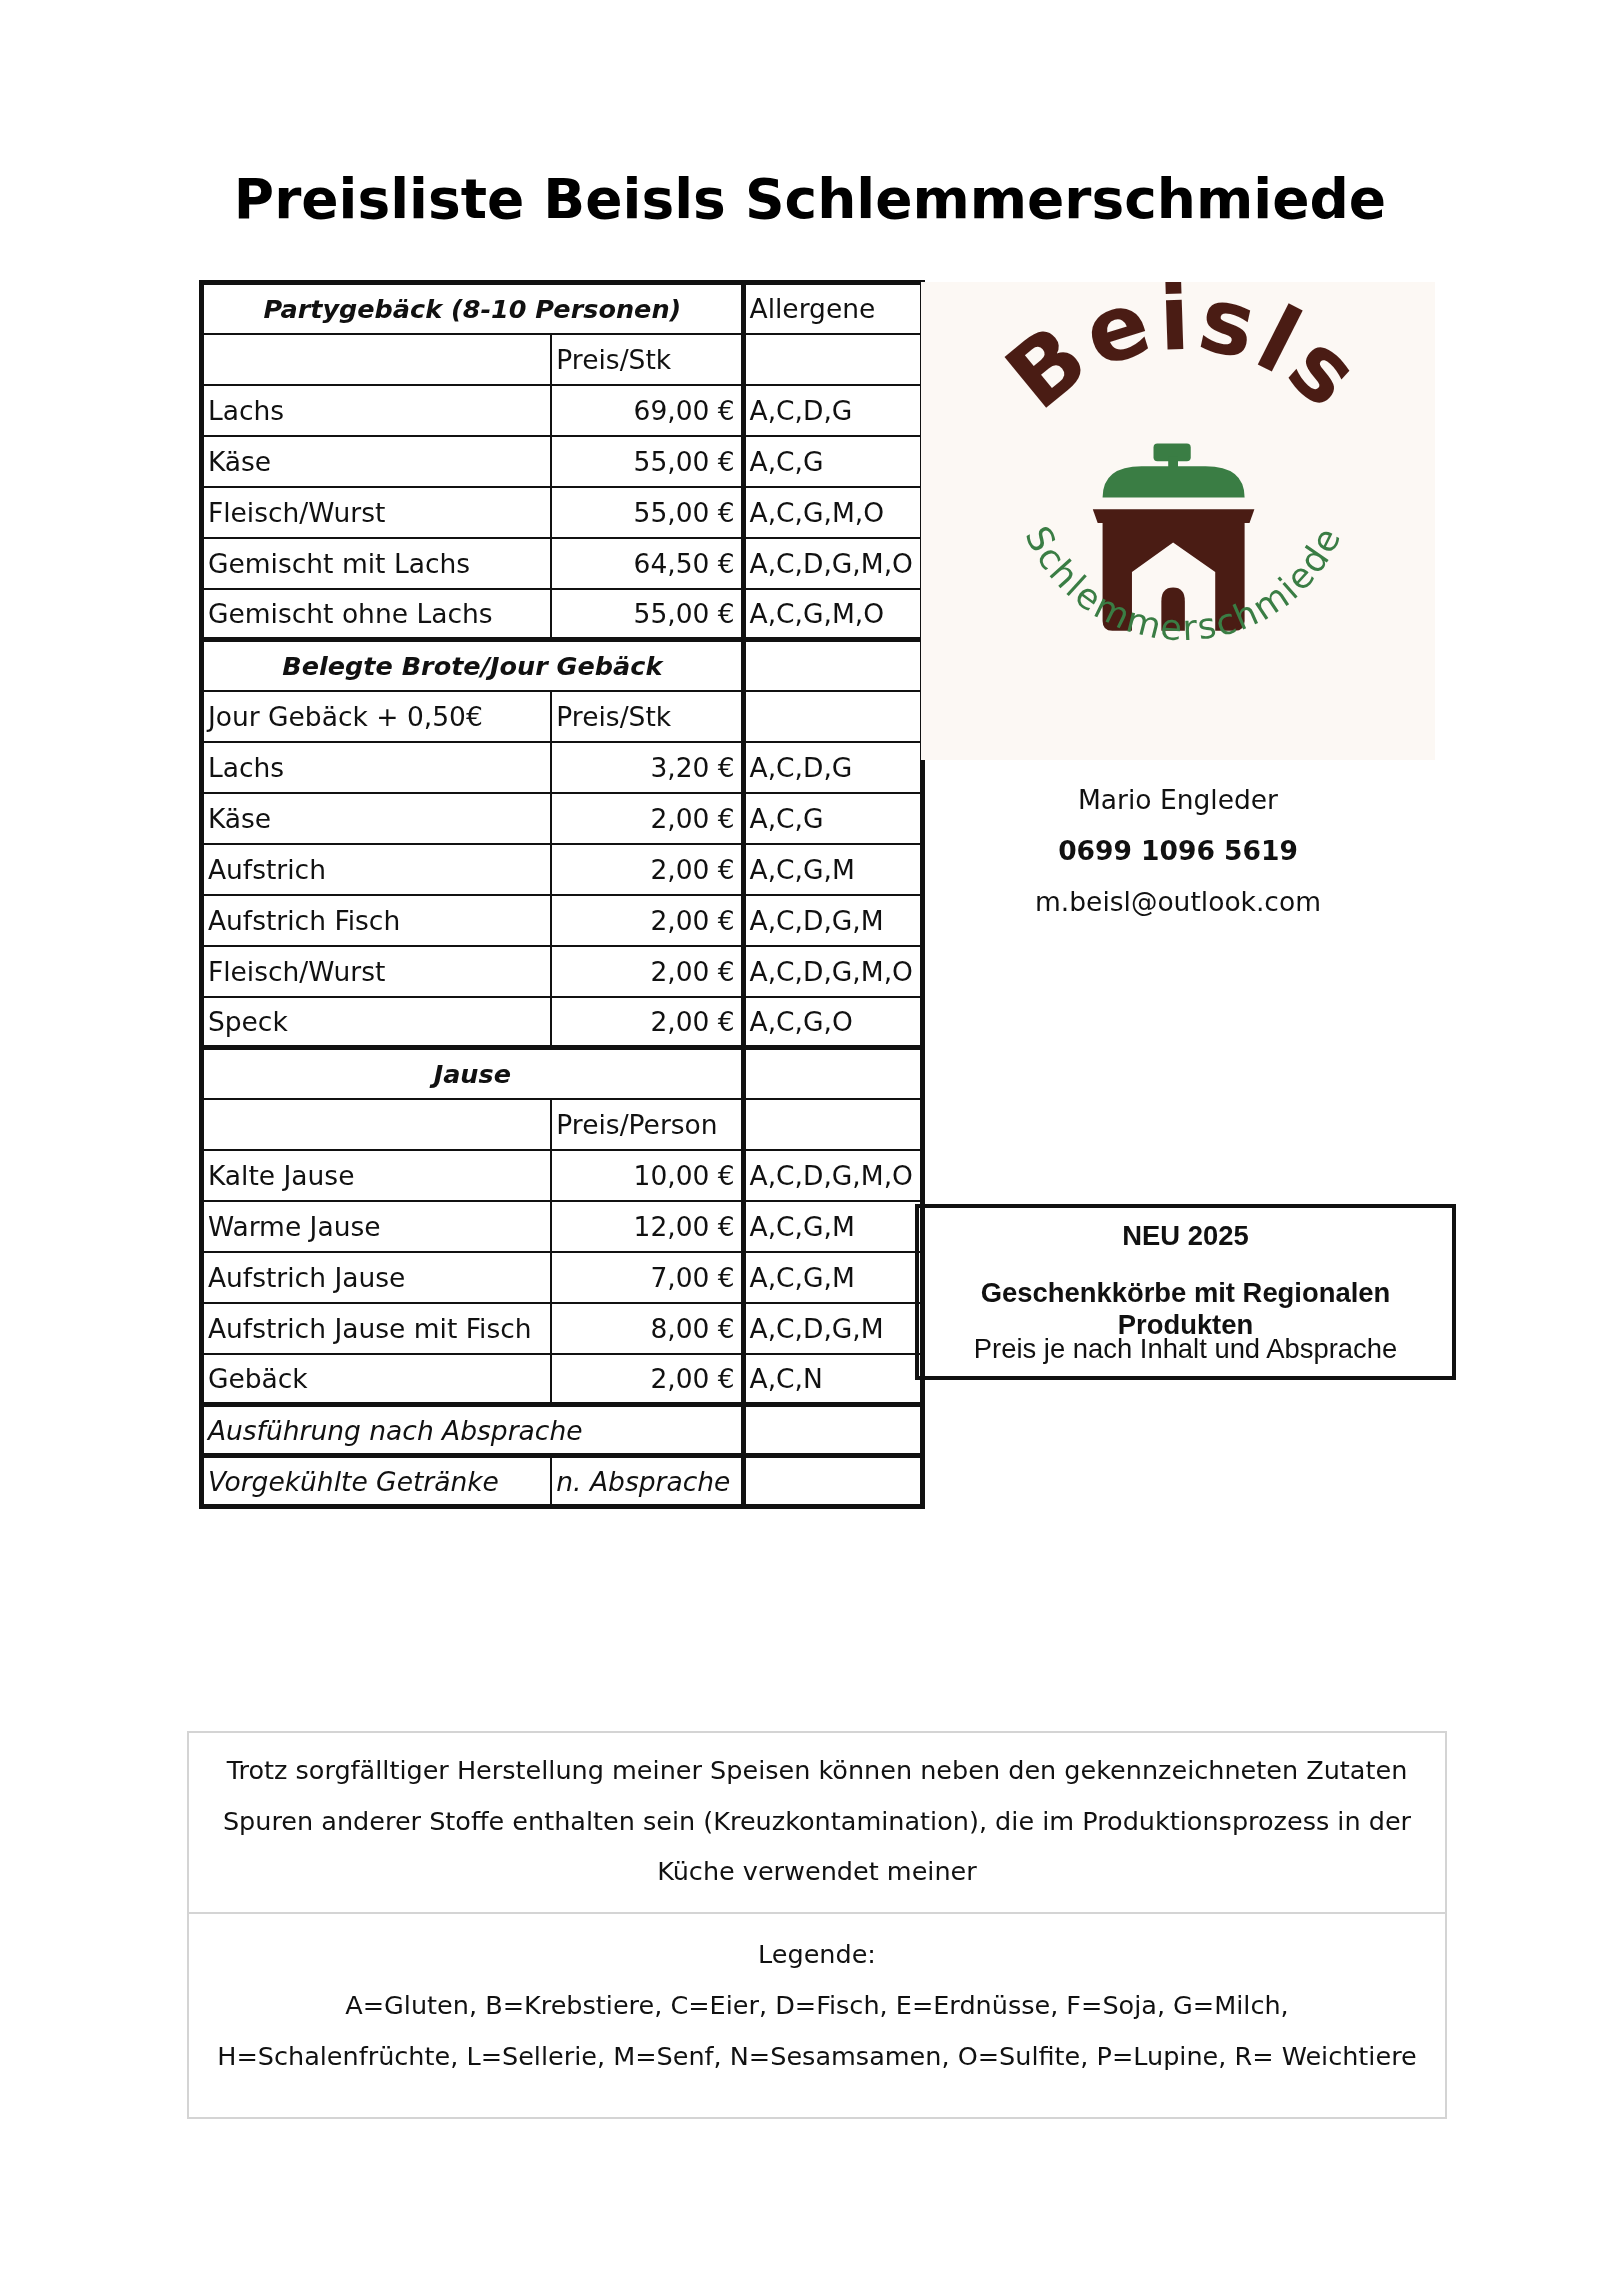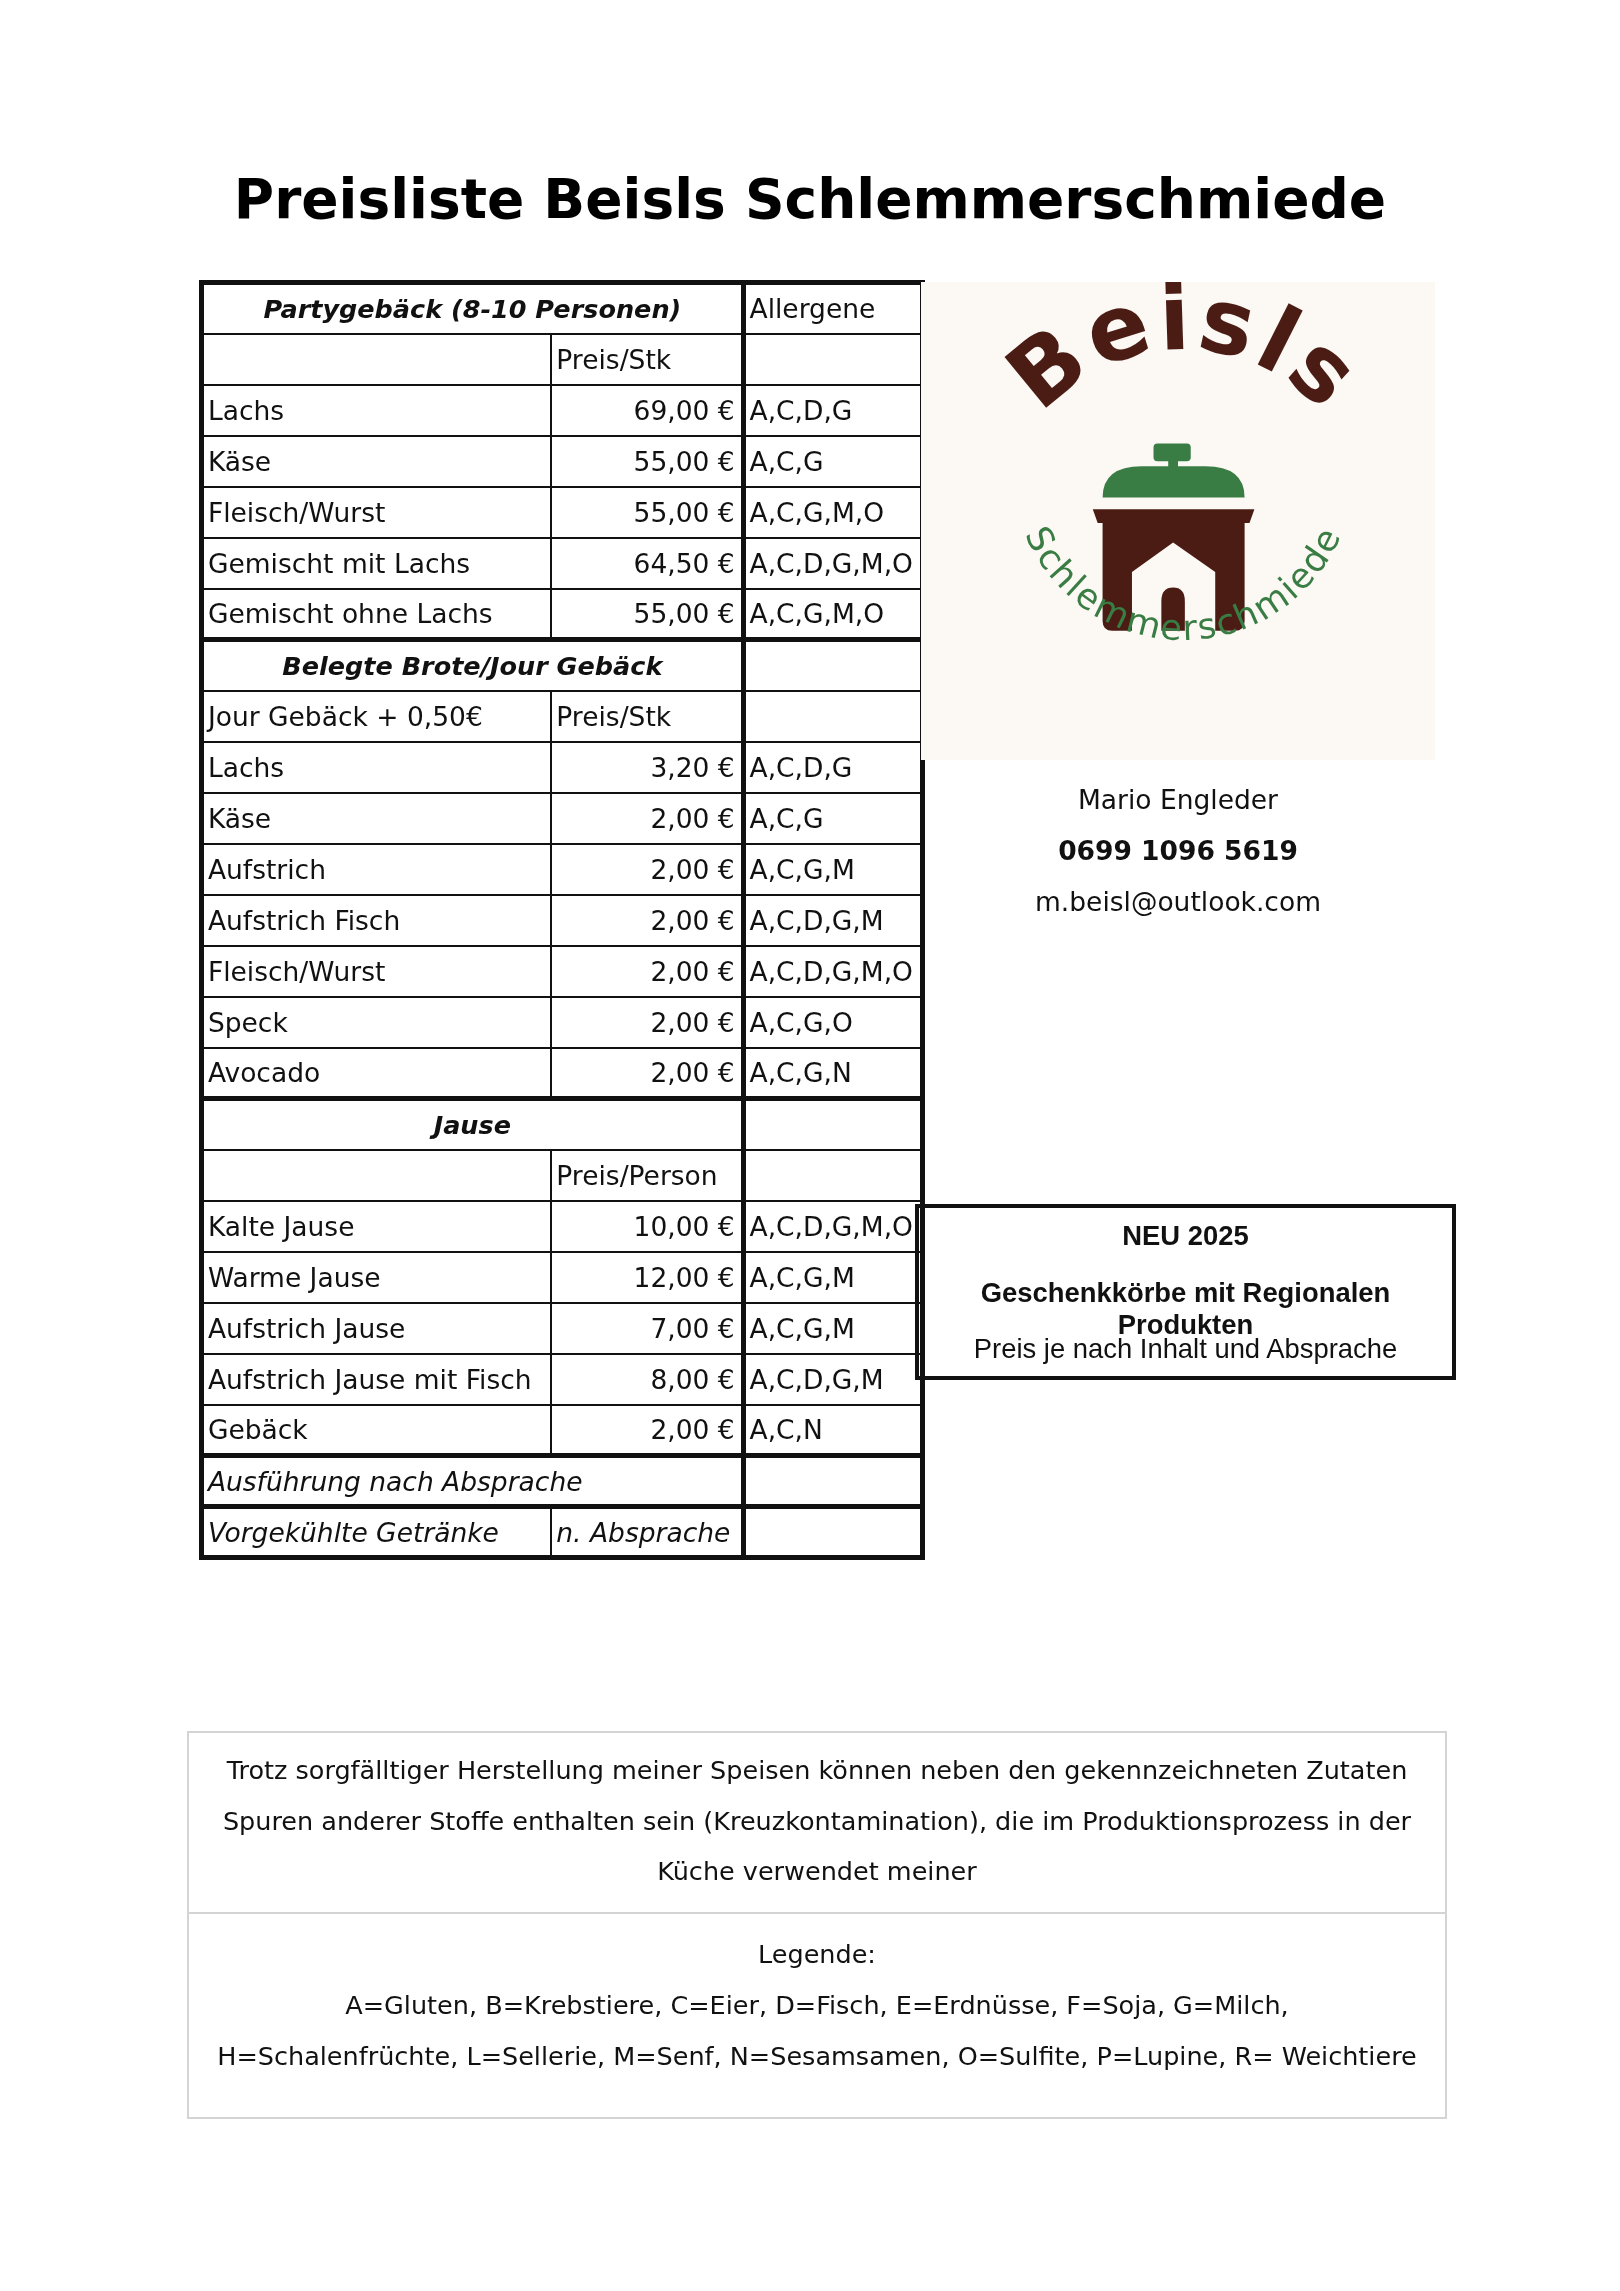--- a/index.html
+++ b/index.html
@@ -113,25 +113,20 @@
       <tr>
         <td class="name leftedge">Fleisch/Wurst</td>
         <td class="price">2,00 €</td>
         <td class="allg">A,C,D,G,M,O</td>
       </tr>
       <tr>
         <td class="name leftedge">Speck</td>
         <td class="price">2,00 €</td>
         <td class="allg">A,C,G,O</td>
       </tr>
-      <tr>
-        <td class="name leftedge">Avocado</td>
-        <td class="price">2,00 €</td>
-        <td class="allg">A,C,G,N</td>
-      </tr>
       <tr class="sec">
         <td class="head leftedge" colspan="2">Jause</td>
         <td class="allg"></td>
       </tr>
       <tr>
         <td class="name leftedge"></td>
         <td>Preis/Person</td>
         <td class="allg"></td>
       </tr>
       <tr>

